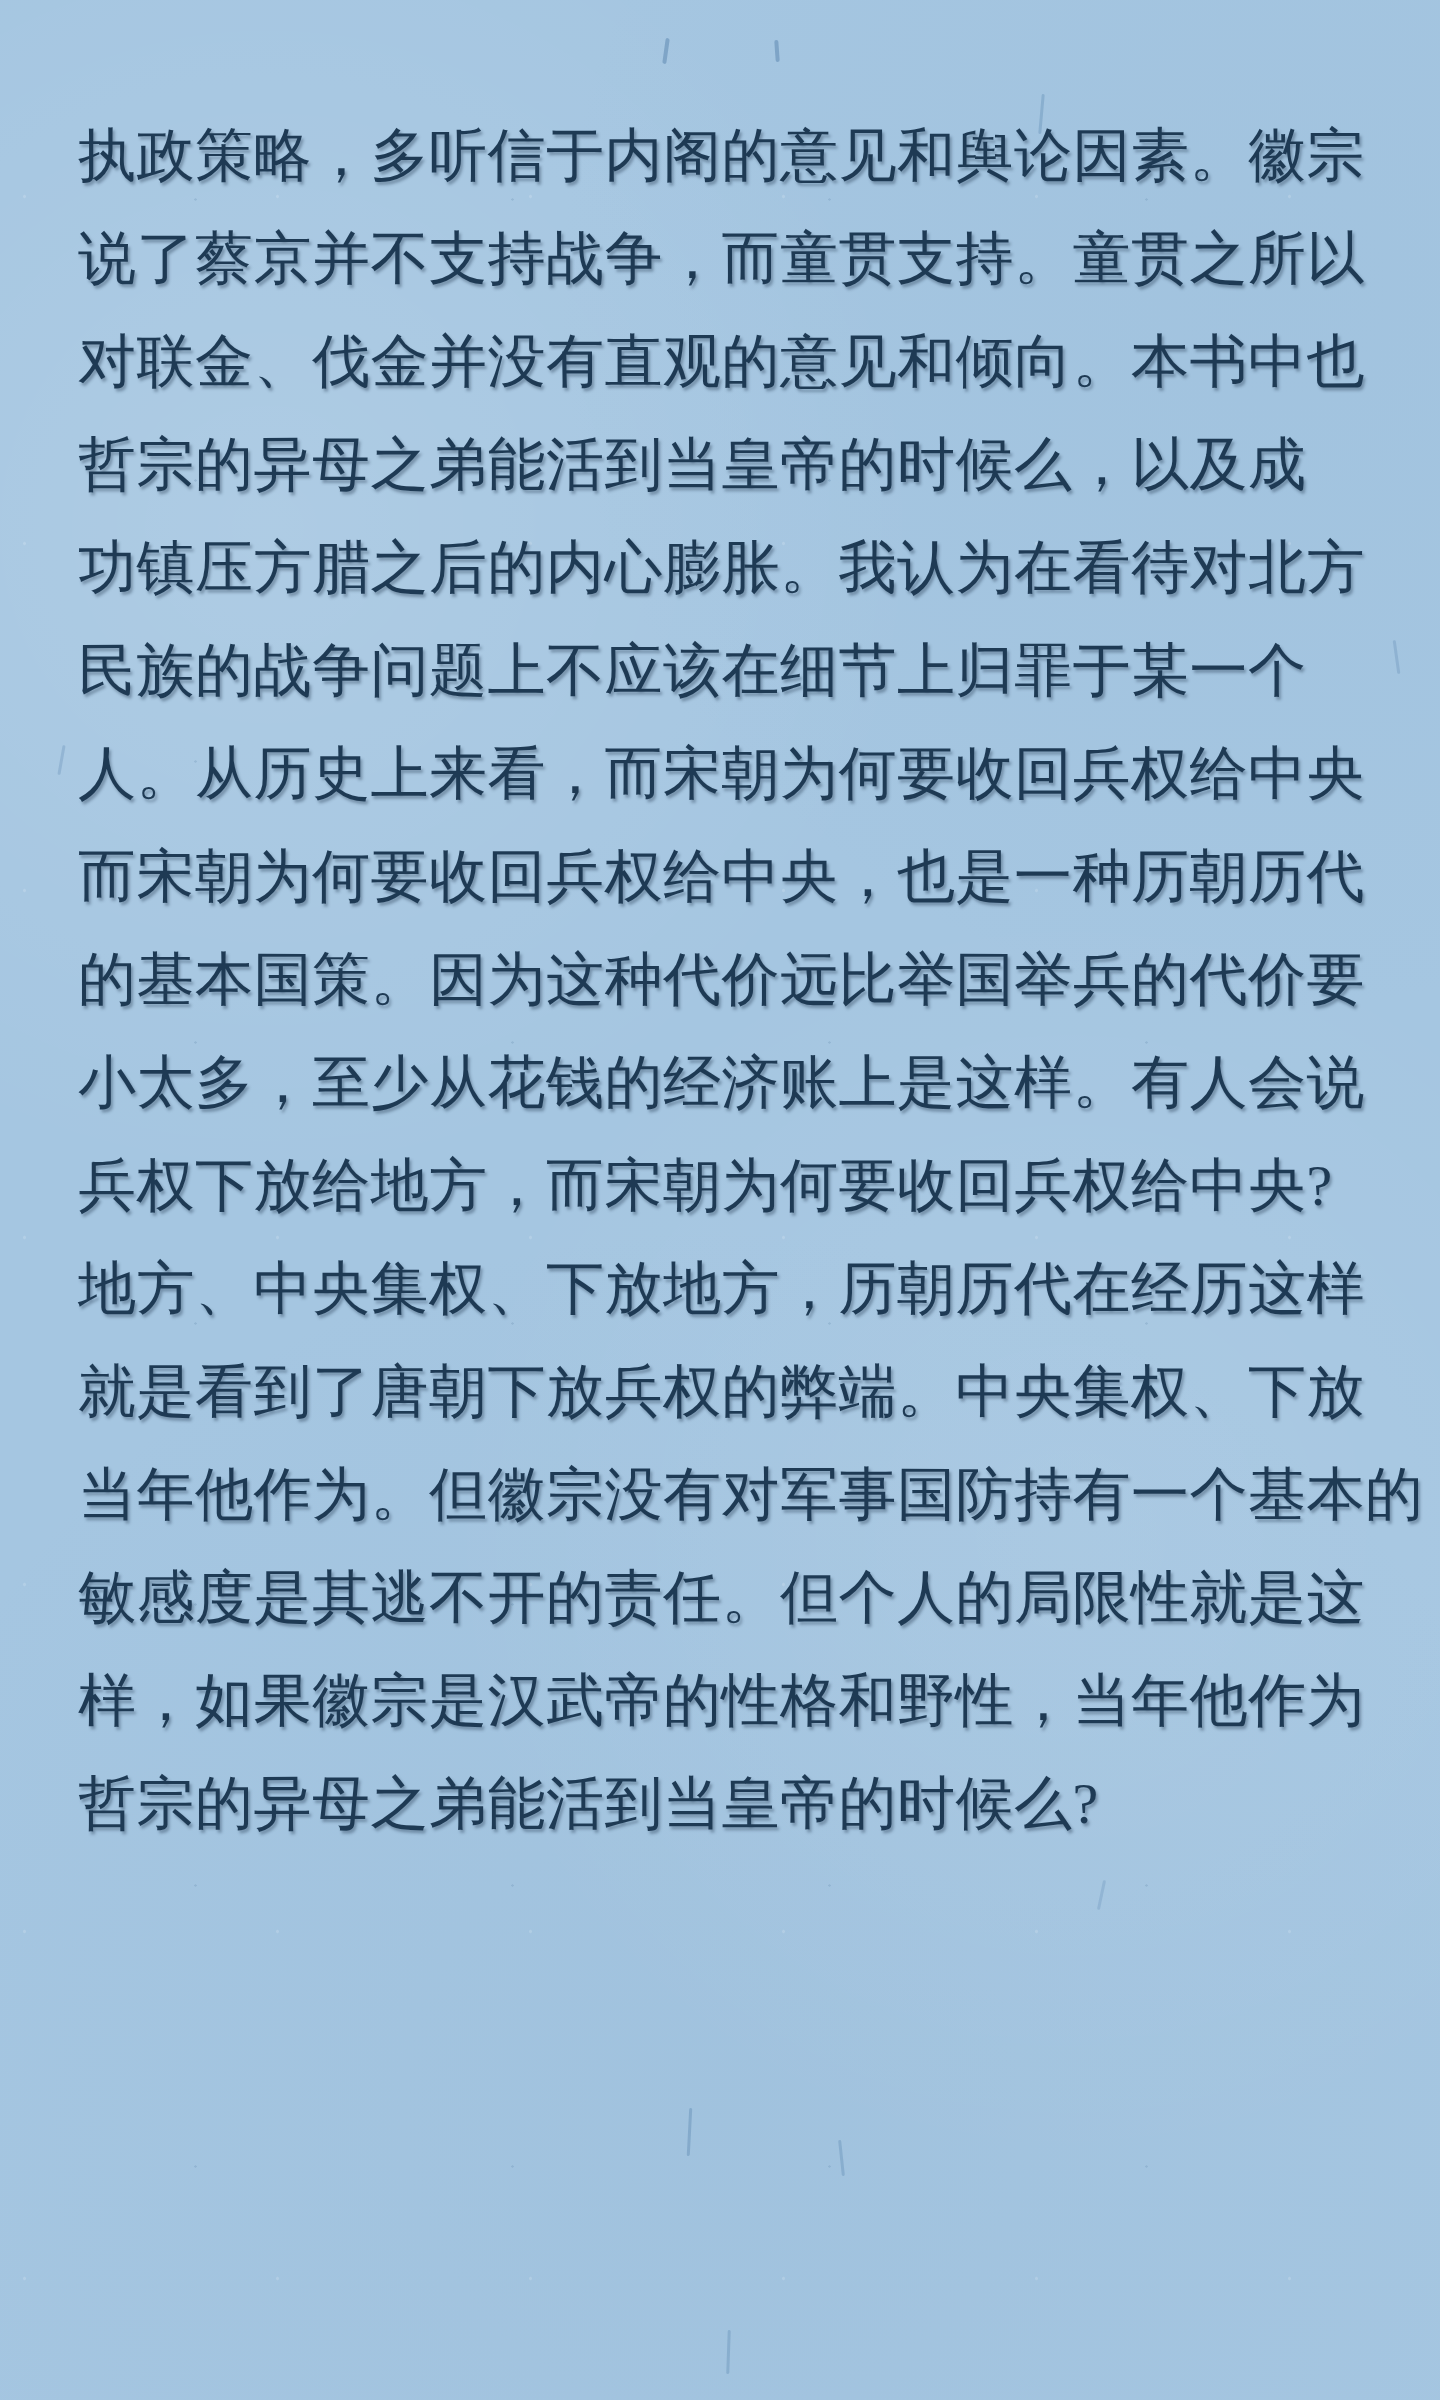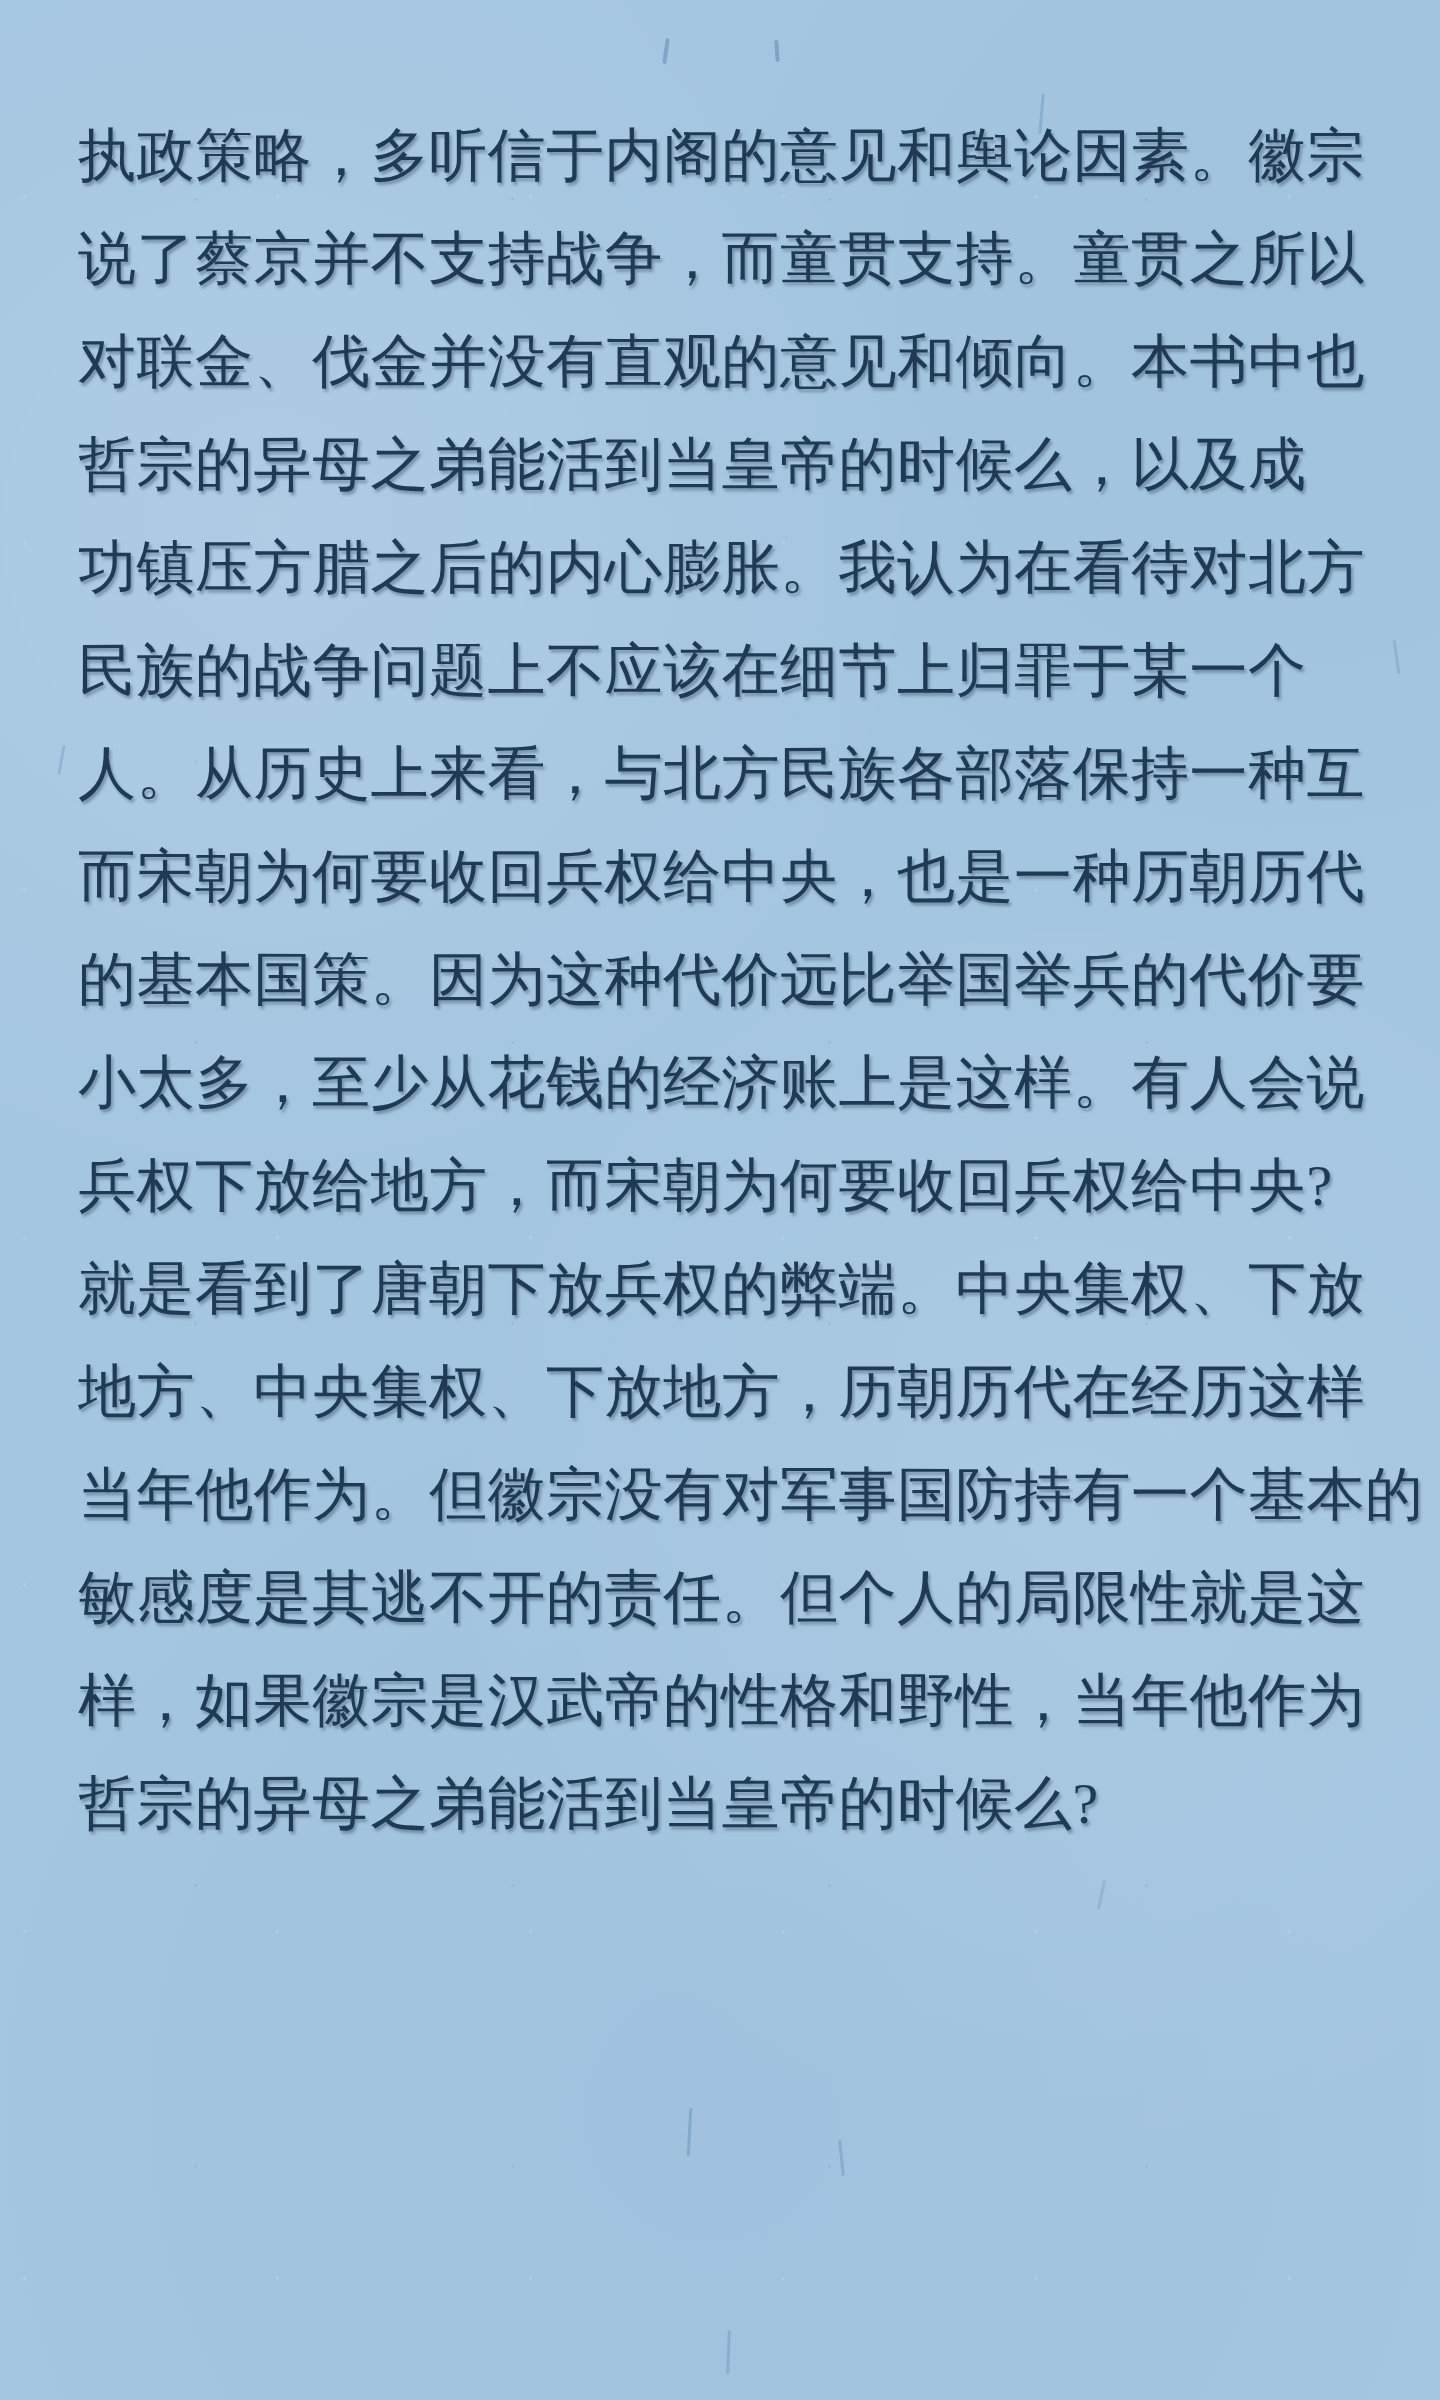--- a/index.html
+++ b/index.html
@@ -76,26 +76,26 @@
   <span class="fiber" style="left:727px; top:2330px; width:3px; height:44px; transform:rotate(2deg); opacity:0.3;"></span>
   <span class="fiber" style="left:1100px; top:1880px; width:3px; height:30px; transform:rotate(12deg); opacity:0.22;"></span>
 
   <div class="text-block">
     <div class="text-line">执政策略，多听信于内阁的意见和舆论因素。徽宗</div>
     <div class="text-line">说了蔡京并不支持战争，而童贯支持。童贯之所以</div>
     <div class="text-line">对联金、伐金并没有直观的意见和倾向。本书中也</div>
     <div class="text-line">哲宗的异母之弟能活到当皇帝的时候么，以及成</div>
     <div class="text-line">功镇压方腊之后的内心膨胀。我认为在看待对北方</div>
     <div class="text-line">民族的战争问题上不应该在细节上归罪于某一个</div>
-    <div class="text-line">人。从历史上来看，与北方民族各部落保持一种互</div>
+    <div class="text-line">人。从历史上来看，而宋朝为何要收回兵权给中央</div>
     <div class="text-line">而宋朝为何要收回兵权给中央，也是一种历朝历代</div>
     <div class="text-line">的基本国策。因为这种代价远比举国举兵的代价要</div>
     <div class="text-line">小太多，至少从花钱的经济账上是这样。有人会说</div>
     <div class="text-line">兵权下放给地方，而宋朝为何要收回兵权给中央?</div>
+    <div class="text-line">地方、中央集权、下放地方，历朝历代在经历这样</div>
     <div class="text-line">就是看到了唐朝下放兵权的弊端。中央集权、下放</div>
-    <div class="text-line">地方、中央集权、下放地方，历朝历代在经历这样</div>
     <div class="text-line">当年他作为。但徽宗没有对军事国防持有一个基本的</div>
     <div class="text-line">敏感度是其逃不开的责任。但个人的局限性就是这</div>
     <div class="text-line">样，如果徽宗是汉武帝的性格和野性，当年他作为</div>
     <div class="text-line">哲宗的异母之弟能活到当皇帝的时候么?</div>
   </div>
 
 </div>
 
 </body></html>

